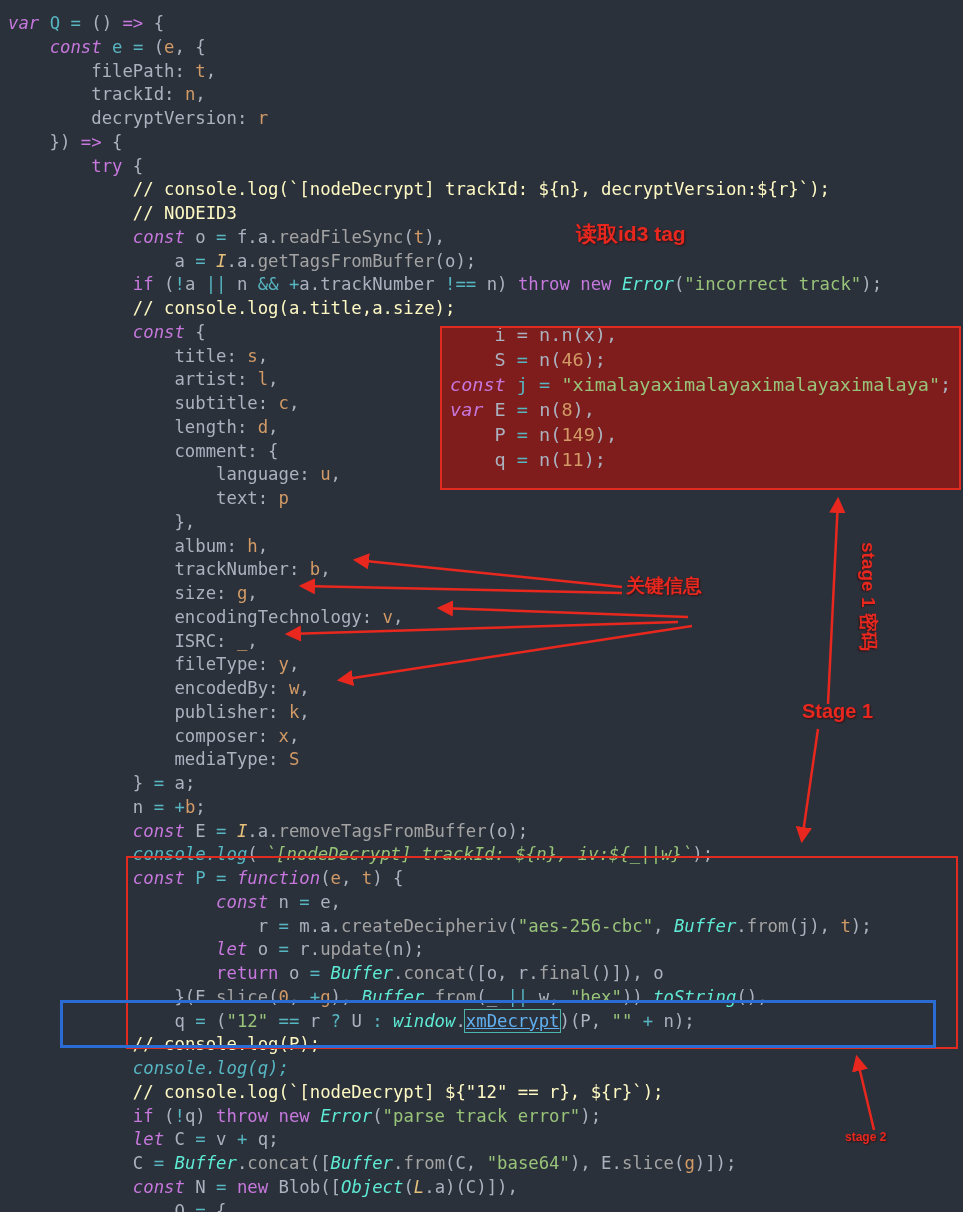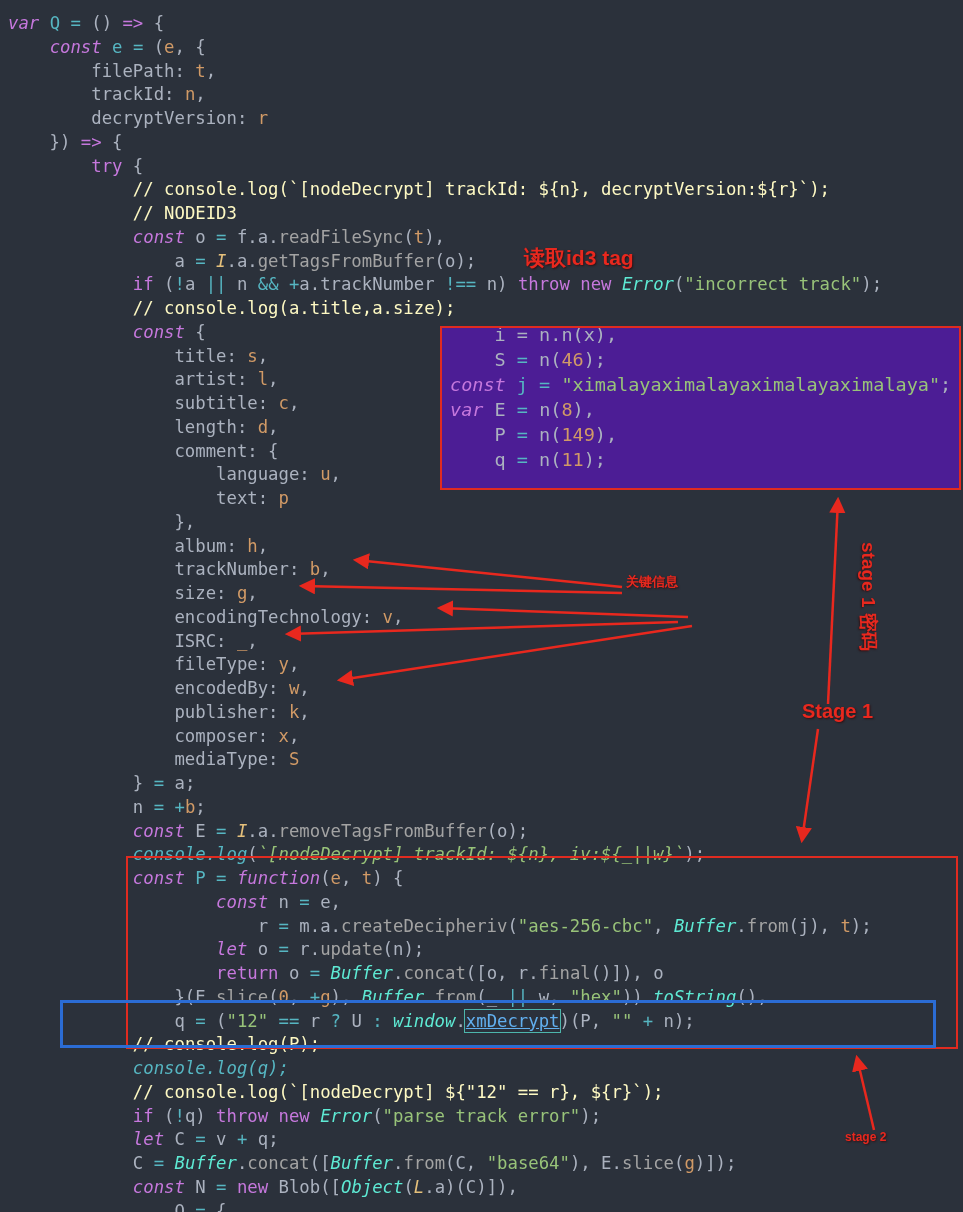--- a/index.html
+++ b/index.html
@@ -18,32 +18,32 @@
 
   
   .tok-def  { color: #abb2bf; }
   .tok-kw   { color: #c678dd; }
   .tok-kwi  { color: #c678dd; font-style: italic; }
   .tok-cyan { color: #56b6c2; }
   .tok-op   { color: #56b6c2; }
   .tok-var  { color: #d19a66; }
   .tok-num  { color: #d19a66; }
   .tok-str  { color: #98c379; }
-  .tok-strI { color: #98c379; font-style: italic; }
+  .tok-strI { color: #98c379; font-style: italic; margin-left: 8px; }
   .tok-fn   { color: #a3a3a3; }
   .tok-bi   { color: #5eead4; font-style: italic; }
   .tok-cls  { color: #e5c07b; font-style: italic; }
   .tok-cm   { color: #fef9c3; }
   .tok-con  { color: #56b6c2; font-style: italic; }
   .tok-hl   { color: #61afef; outline: 1.5px solid #4db6ac; outline-offset: 1px; text-decoration: underline; }
 
   
   .snippet-box {
     position: absolute; left: 440px; top: 326px; width: 521px; height: 164px;
-    border: 2px solid #e02b20; background: #4c1d95; overflow: hidden;
+    border: 2px solid #e02b20; background: #7f1d1d; overflow: hidden;
     padding-left: 8px; z-index: 5;
   }
   #snippet-root {
     margin-top: -6px;
     font: 18.5px/25px "DejaVu Sans Mono", monospace;
     white-space: pre;
   }
   #snippet-root .line { height: 25px; }
 
   
@@ -56,22 +56,22 @@
     border: 3px solid #2b6cd4; z-index: 6; pointer-events: none;
   }
 
   .arrows { position: absolute; left: 0; top: 0; z-index: 7; pointer-events: none; }
 
   .ann {
     position: absolute; color: #e8281e; font-weight: bold; z-index: 8;
     font-family: "Liberation Sans", sans-serif; white-space: nowrap;
     text-shadow: 1px 1px 2px rgba(50, 0, 0, 0.65);
   }
-  .ann-id3    { left: 524px; top: 220px; font-size: 21px; margin-top: 24px; }
-  .ann-key    { left: 626px; top: 573px; font-size: 13px; }
+  .ann-id3    { left: 576px; top: 220px; font-size: 21px; }
+  .ann-key    { left: 626px; top: 573px; font-size: 19px; }
   .ann-stage1v{ left: 881px; top: 542px; font-size: 19px;
                 transform: rotate(90deg); transform-origin: top left; }
   .ann-stage1 { left: 802px; top: 700px; font-size: 20px; }
   .ann-stage2 { left: 845px; top: 1130px; font-size: 12px; }
 </style>
 </head>
 <body>
 
 <div id="code-root"><div class="line"><span class="tok-kwi">var </span><span class="tok-cyan">Q </span><span class="tok-op">= </span><span class="tok-def">() </span><span class="tok-kw">=&gt; </span><span class="tok-def">{</span></div><div class="line"><span class="tok-def">    </span><span class="tok-kwi">const </span><span class="tok-cyan">e </span><span class="tok-op">= </span><span class="tok-def">(</span><span class="tok-var">e</span><span class="tok-def">, {</span></div><div class="line"><span class="tok-def">        filePath: </span><span class="tok-var">t</span><span class="tok-def">,</span></div><div class="line"><span class="tok-def">        trackId: </span><span class="tok-var">n</span><span class="tok-def">,</span></div><div class="line"><span class="tok-def">        decryptVersion: </span><span class="tok-var">r</span></div><div class="line"><span class="tok-def">    }) </span><span class="tok-kw">=&gt; </span><span class="tok-def">{</span></div><div class="line"><span class="tok-def">        </span><span class="tok-kw">try </span><span class="tok-def">{</span></div><div class="line"><span class="tok-def">            </span><span class="tok-cm">// console.log(`[nodeDecrypt] trackId: ${n}, decryptVersion:${r}`);</span></div><div class="line"><span class="tok-def">            </span><span class="tok-cm">// NODEID3</span></div><div class="line"><span class="tok-def">            </span><span class="tok-kwi">const </span><span class="tok-def">o </span><span class="tok-op">= </span><span class="tok-def">f.a.</span><span class="tok-fn">readFileSync</span><span class="tok-def">(</span><span class="tok-var">t</span><span class="tok-def">),</span></div><div class="line"><span class="tok-def">                a </span><span class="tok-op">= </span><span class="tok-cls">I</span><span class="tok-def">.a.</span><span class="tok-fn">getTagsFromBuffer</span><span class="tok-def">(o);</span></div><div class="line"><span class="tok-def">            </span><span class="tok-kw">if </span><span class="tok-def">(</span><span class="tok-op">!</span><span class="tok-def">a </span><span class="tok-op">|| </span><span class="tok-def">n </span><span class="tok-op">&amp;&amp; +</span><span class="tok-def">a.trackNumber </span><span class="tok-op">!== </span><span class="tok-def">n) </span><span class="tok-kw">throw new </span><span class="tok-bi">Error</span><span class="tok-def">(</span><span class="tok-str">"incorrect track"</span><span class="tok-def">);</span></div><div class="line"><span class="tok-def">            </span><span class="tok-cm">// console.log(a.title,a.size);</span></div><div class="line"><span class="tok-def">            </span><span class="tok-kwi">const </span><span class="tok-def">{</span></div><div class="line"><span class="tok-def">                title: </span><span class="tok-var">s</span><span class="tok-def">,</span></div><div class="line"><span class="tok-def">                artist: </span><span class="tok-var">l</span><span class="tok-def">,</span></div><div class="line"><span class="tok-def">                subtitle: </span><span class="tok-var">c</span><span class="tok-def">,</span></div><div class="line"><span class="tok-def">                length: </span><span class="tok-var">d</span><span class="tok-def">,</span></div><div class="line"><span class="tok-def">                comment: {</span></div><div class="line"><span class="tok-def">                    language: </span><span class="tok-var">u</span><span class="tok-def">,</span></div><div class="line"><span class="tok-def">                    text: </span><span class="tok-var">p</span></div><div class="line"><span class="tok-def">                },</span></div><div class="line"><span class="tok-def">                album: </span><span class="tok-var">h</span><span class="tok-def">,</span></div><div class="line"><span class="tok-def">                trackNumber: </span><span class="tok-var">b</span><span class="tok-def">,</span></div><div class="line"><span class="tok-def">                size: </span><span class="tok-var">g</span><span class="tok-def">,</span></div><div class="line"><span class="tok-def">                encodingTechnology: </span><span class="tok-var">v</span><span class="tok-def">,</span></div><div class="line"><span class="tok-def">                ISRC: </span><span class="tok-var">_</span><span class="tok-def">,</span></div><div class="line"><span class="tok-def">                fileType: </span><span class="tok-var">y</span><span class="tok-def">,</span></div><div class="line"><span class="tok-def">                encodedBy: </span><span class="tok-var">w</span><span class="tok-def">,</span></div><div class="line"><span class="tok-def">                publisher: </span><span class="tok-var">k</span><span class="tok-def">,</span></div><div class="line"><span class="tok-def">                composer: </span><span class="tok-var">x</span><span class="tok-def">,</span></div><div class="line"><span class="tok-def">                mediaType: </span><span class="tok-var">S</span></div><div class="line"><span class="tok-def">            } </span><span class="tok-op">= </span><span class="tok-def">a;</span></div><div class="line"><span class="tok-def">            n </span><span class="tok-op">= +</span><span class="tok-var">b</span><span class="tok-def">;</span></div><div class="line"><span class="tok-def">            </span><span class="tok-kwi">const </span><span class="tok-def">E </span><span class="tok-op">= </span><span class="tok-cls">I</span><span class="tok-def">.a.</span><span class="tok-fn">removeTagsFromBuffer</span><span class="tok-def">(o);</span></div><div class="line"><span class="tok-def">            </span><span class="tok-con">console.log</span><span class="tok-def">(</span><span class="tok-strI">`[nodeDecrypt] trackId: ${n}, iv:${_||w}`</span><span class="tok-def">);</span></div><div class="line"><span class="tok-def">            </span><span class="tok-kwi">const </span><span class="tok-cyan">P </span><span class="tok-op">= </span><span class="tok-kwi">function</span><span class="tok-def">(</span><span class="tok-var">e</span><span class="tok-def">, </span><span class="tok-var">t</span><span class="tok-def">) {</span></div><div class="line"><span class="tok-def">                    </span><span class="tok-kwi">const </span><span class="tok-def">n </span><span class="tok-op">= </span><span class="tok-def">e,</span></div><div class="line"><span class="tok-def">                        r </span><span class="tok-op">= </span><span class="tok-def">m.a.</span><span class="tok-fn">createDecipheriv</span><span class="tok-def">(</span><span class="tok-str">"aes-256-cbc"</span><span class="tok-def">, </span><span class="tok-bi">Buffer</span><span class="tok-def">.</span><span class="tok-fn">from</span><span class="tok-def">(j), </span><span class="tok-var">t</span><span class="tok-def">);</span></div><div class="line"><span class="tok-def">                    </span><span class="tok-kwi">let </span><span class="tok-def">o </span><span class="tok-op">= </span><span class="tok-def">r.</span><span class="tok-fn">update</span><span class="tok-def">(n);</span></div><div class="line"><span class="tok-def">                    </span><span class="tok-kw">return </span><span class="tok-def">o </span><span class="tok-op">= </span><span class="tok-bi">Buffer</span><span class="tok-def">.</span><span class="tok-fn">concat</span><span class="tok-def">([o, r.</span><span class="tok-fn">final</span><span class="tok-def">()]), o</span></div><div class="line"><span class="tok-def">                }(E.</span><span class="tok-fn">slice</span><span class="tok-def">(</span><span class="tok-num">0</span><span class="tok-def">, </span><span class="tok-op">+</span><span class="tok-var">g</span><span class="tok-def">), </span><span class="tok-bi">Buffer</span><span class="tok-def">.</span><span class="tok-fn">from</span><span class="tok-def">(_ </span><span class="tok-op">|| </span><span class="tok-def">w, </span><span class="tok-str">"hex"</span><span class="tok-def">)).</span><span class="tok-bi">toString</span><span class="tok-def">(),</span></div><div class="line"><span class="tok-def">                q </span><span class="tok-op">= </span><span class="tok-def">(</span><span class="tok-str">"12"</span><span class="tok-def"> </span><span class="tok-op">== </span><span class="tok-def">r </span><span class="tok-op">? </span><span class="tok-def">U </span><span class="tok-op">: </span><span class="tok-bi">window</span><span class="tok-def">.</span><span class="tok-hl">xmDecrypt</span><span class="tok-def">)(P, </span><span class="tok-str">""</span><span class="tok-def"> </span><span class="tok-op">+ </span><span class="tok-def">n);</span></div><div class="line"><span class="tok-def">            </span><span class="tok-cm">// console.log(P);</span></div><div class="line"><span class="tok-def">            </span><span class="tok-con">console.log(q);</span></div><div class="line"><span class="tok-def">            </span><span class="tok-cm">// console.log(`[nodeDecrypt] ${"12" == r}, ${r}`);</span></div><div class="line"><span class="tok-def">            </span><span class="tok-kw">if </span><span class="tok-def">(</span><span class="tok-op">!</span><span class="tok-def">q) </span><span class="tok-kw">throw new </span><span class="tok-bi">Error</span><span class="tok-def">(</span><span class="tok-str">"parse track error"</span><span class="tok-def">);</span></div><div class="line"><span class="tok-def">            </span><span class="tok-kwi">let </span><span class="tok-def">C </span><span class="tok-op">= </span><span class="tok-def">v </span><span class="tok-op">+ </span><span class="tok-def">q;</span></div><div class="line"><span class="tok-def">            C </span><span class="tok-op">= </span><span class="tok-bi">Buffer</span><span class="tok-def">.</span><span class="tok-fn">concat</span><span class="tok-def">([</span><span class="tok-bi">Buffer</span><span class="tok-def">.</span><span class="tok-fn">from</span><span class="tok-def">(C, </span><span class="tok-str">"base64"</span><span class="tok-def">), E.</span><span class="tok-fn">slice</span><span class="tok-def">(</span><span class="tok-var">g</span><span class="tok-def">)]);</span></div><div class="line"><span class="tok-def">            </span><span class="tok-kwi">const </span><span class="tok-def">N </span><span class="tok-op">= </span><span class="tok-kw">new </span><span class="tok-def">Blob([</span><span class="tok-bi">Object</span><span class="tok-def">(</span><span class="tok-cls">L</span><span class="tok-def">.a)(C)]),</span></div><div class="line"><span class="tok-def">                O </span><span class="tok-op">= </span><span class="tok-def">{</span></div></div>
 

